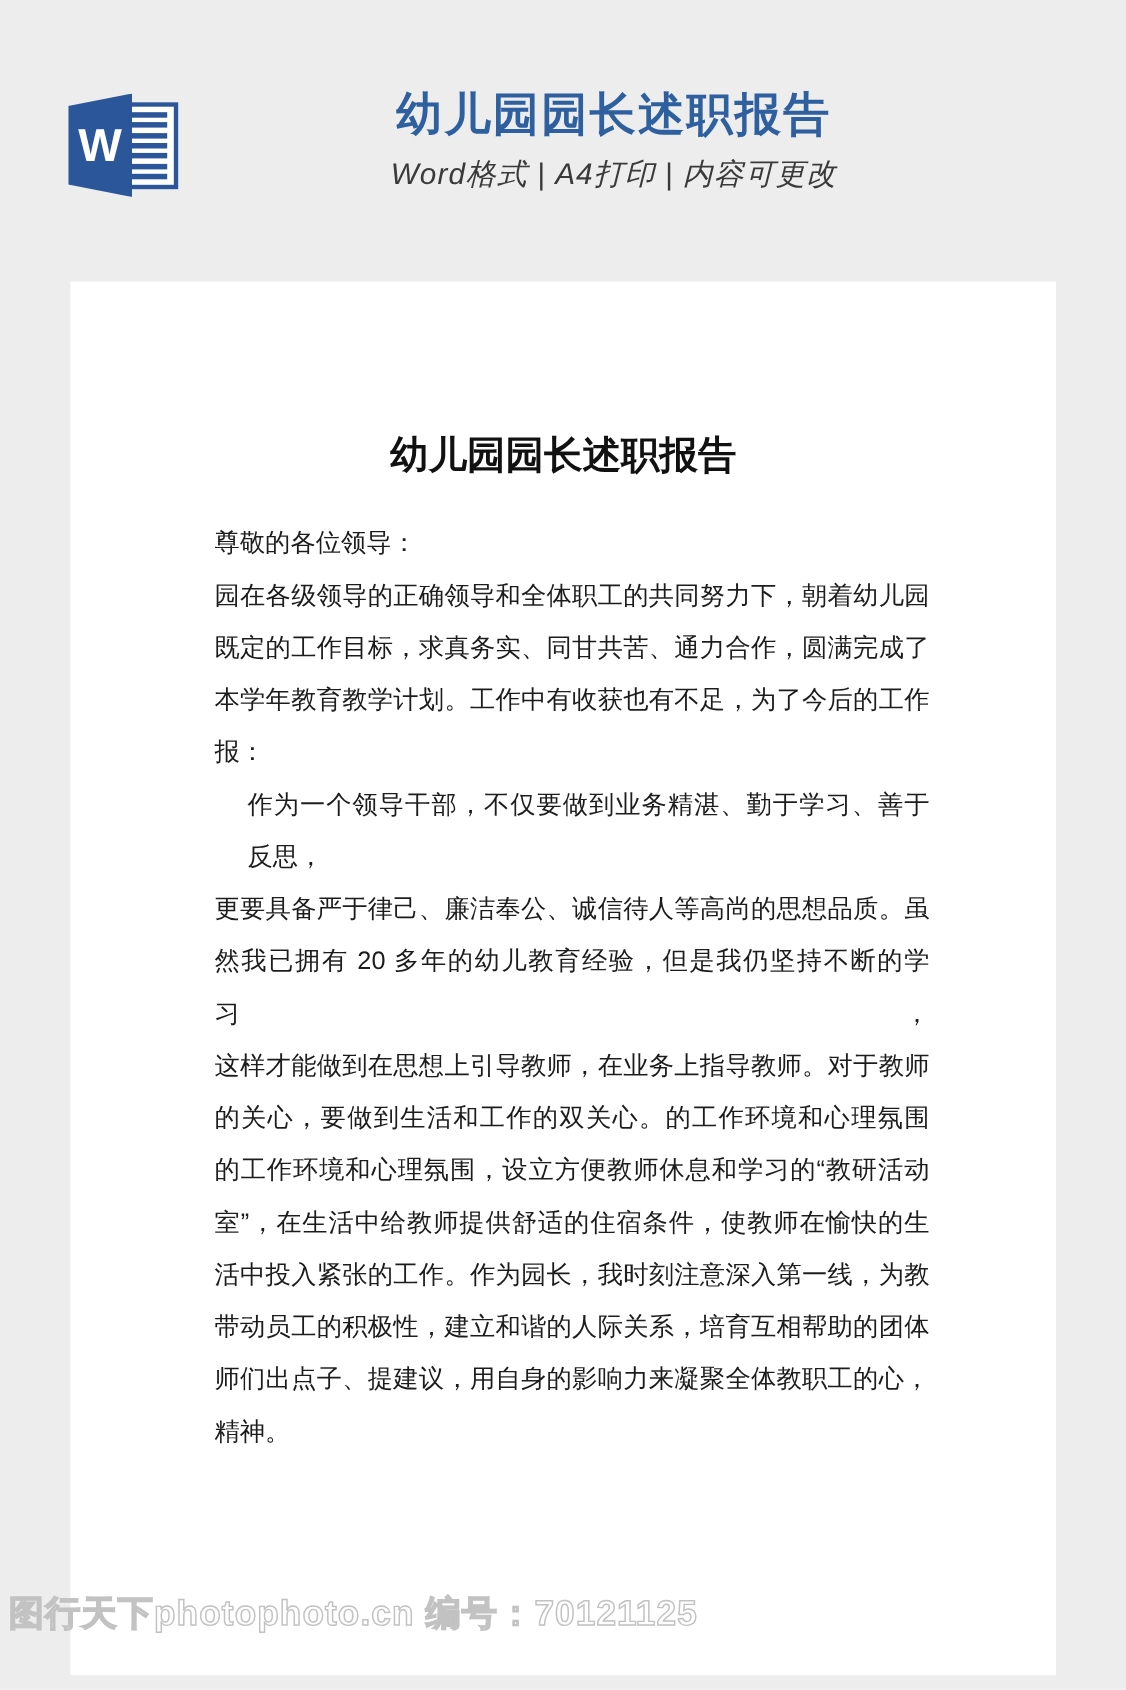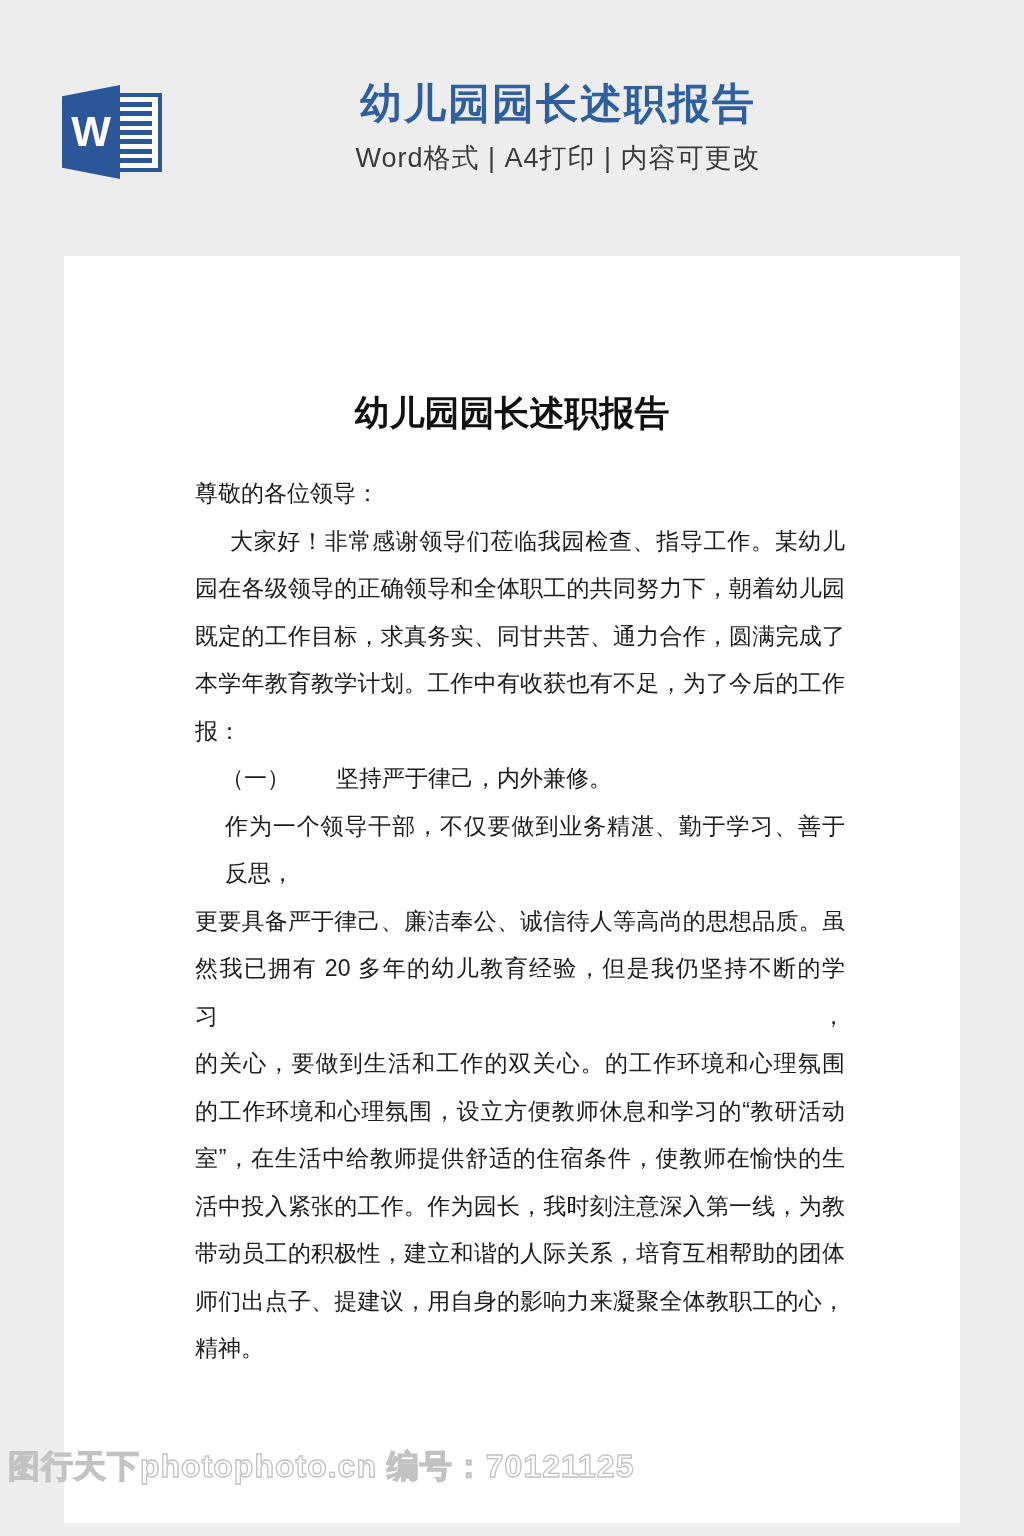--- a/index.html
+++ b/index.html
@@ -44,20 +44,21 @@
     font-size: 42px; font-weight: bold;
     color: #2e5f9e;
     letter-spacing: 2px;
     line-height: 48px;
   }
   .header-subtitle {
     margin-top: 12px;
     font-size: 27px;
     color: #3a3a3a;
     letter-spacing: 1px;
+    font-style: italic;
   }
 
   
   .doc-page {
     position: absolute; left: 64px; top: 256px;
     width: 896px; height: 1267px;
     background: #ffffff;
     box-sizing: border-box;
   }
   .doc-title {
@@ -122,30 +123,29 @@
   <div class="header-text">
     <h1 class="header-title">幼儿园园长述职报告</h1>
     <div class="header-subtitle">Word格式 | A4打印 | 内容可更改</div>
   </div>
 </div>
 
 <main class="doc-page">
   <h2 class="doc-title">幼儿园园长述职报告</h2>
   <div class="doc-body" id="doc-body">
       <div class="doc-line">尊敬的各位领导：</div>
-      <div class="doc-line fill" style="padding-left: 35px;">大家好！非常感谢领导们莅临我园检查、指导工作。某幼儿</div>
       <div class="doc-line fill">园在各级领导的正确领导和全体职工的共同努力下，朝着幼儿园</div>
       <div class="doc-line fill">既定的工作目标，求真务实、同甘共苦、通力合作，圆满完成了</div>
       <div class="doc-line fill">本学年教育教学计划。工作中有收获也有不足，为了今后的工作</div>
       <div class="doc-line">报：</div>
-      <div class="doc-line" style="padding-left: 26px;">（一）　　坚持严于律己，内外兼修。</div>
       <div class="doc-line fill" style="padding-left: 30px;">作为一个领导干部，不仅要做到业务精湛、勤于学习、善于</div>
       <div class="doc-line" style="padding-left: 30px;">反思，</div>
       <div class="doc-line fill">更要具备严于律己、廉洁奉公、诚信待人等高尚的思想品质。虽</div>
       <div class="doc-line fill">然我已拥有 20 多年的幼儿教育经验，但是我仍坚持不断的学习，</div>
+      <div class="doc-line fill">这样才能做到在思想上引导教师，在业务上指导教师。对于教师</div>
       <div class="doc-line fill">的关心，要做到生活和工作的双关心。的工作环境和心理氛围</div>
       <div class="doc-line fill">的工作环境和心理氛围，设立方便教师休息和学习的“教研活动</div>
       <div class="doc-line fill">室”，在生活中给教师提供舒适的住宿条件，使教师在愉快的生</div>
       <div class="doc-line fill">活中投入紧张的工作。作为园长，我时刻注意深入第一线，为教</div>
       <div class="doc-line fill">带动员工的积极性，建立和谐的人际关系，培育互相帮助的团体</div>
       <div class="doc-line fill">师们出点子、提建议，用自身的影响力来凝聚全体教职工的心，</div>
       <div class="doc-line">精神。</div>
     </div>
 </main>
 

